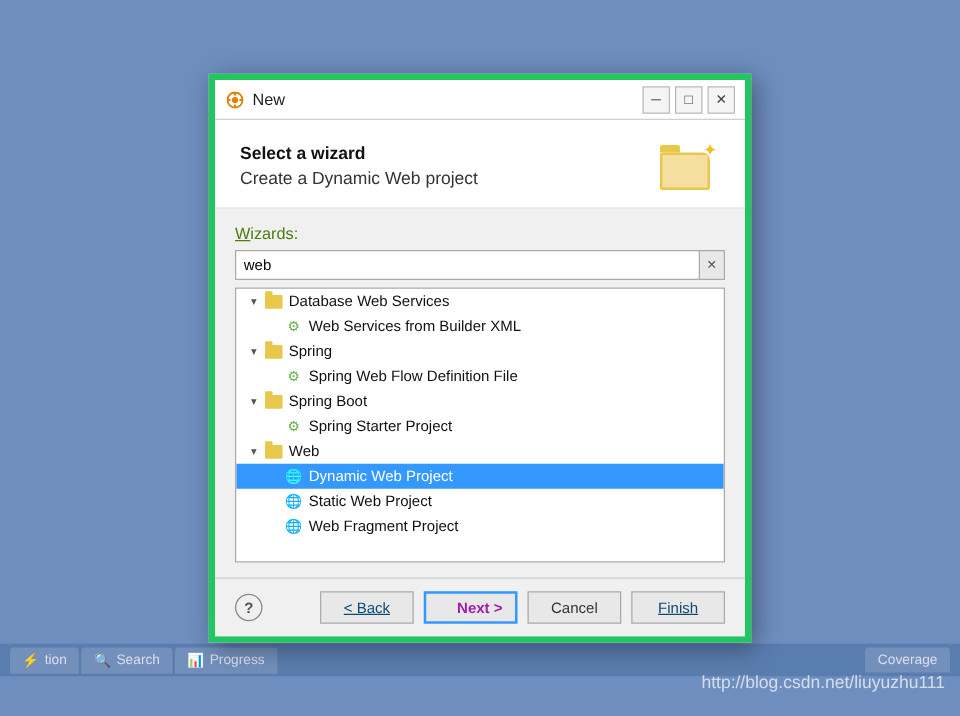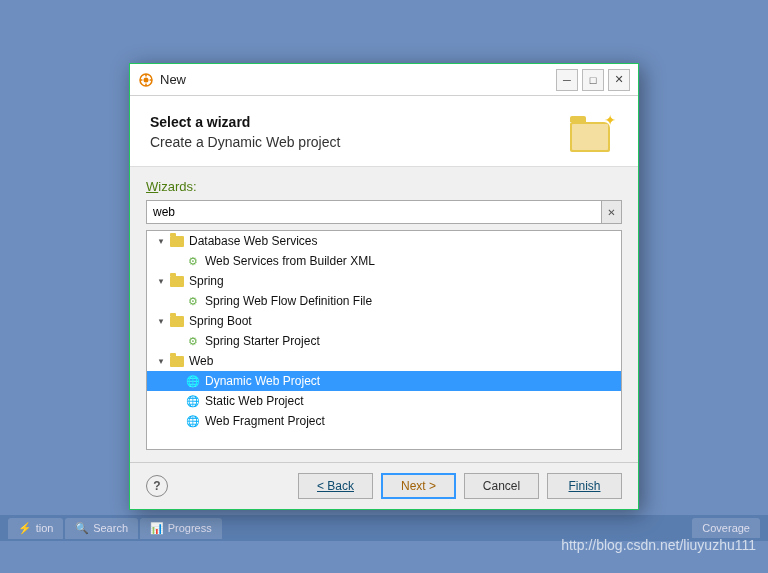--- a/index.html
+++ b/index.html
@@ -12,23 +12,23 @@
       height: 573px;
       font-family: 'Segoe UI', Arial, sans-serif;
       font-size: 13px;
       overflow: hidden;
     }
 
     
     .dialog-wrapper {
       position: relative;
       z-index: 10;
-      width: 510px;
+      width: 434px;
       background: #f0f0f0;
-      border: 1px solid #22c55e;
+      border: 5px solid #22c55e;
       box-shadow: 4px 4px 20px rgba(0,0,0,0.4);
     }
 
     
     .title-bar {
       background: #fff;
       border-bottom: 1px solid #d0d0d0;
       height: 32px;
       display: flex;
       align-items: center;
@@ -282,22 +282,23 @@
       background: #e8e8e8;
       cursor: pointer;
       font-size: 12px;
       color: #333;
       padding: 0 10px;
     }
     .footer-btn:disabled { color: #0c4a6e; cursor: default; text-decoration: underline; }
     .footer-btn.primary {
       border: 2px solid #3399ff;
       background: #e8e8e8;
-      color: #a16207;
-      font-weight: normal;
+      color: #a21caf;
+      font-weight: bold;
+      text-align: right;
     }
 
     
     .url-bar {
       position: absolute;
       bottom: 20px;
       right: 12px;
       font-size: 14px;
       color: rgba(255,255,255,0.7);
     }

